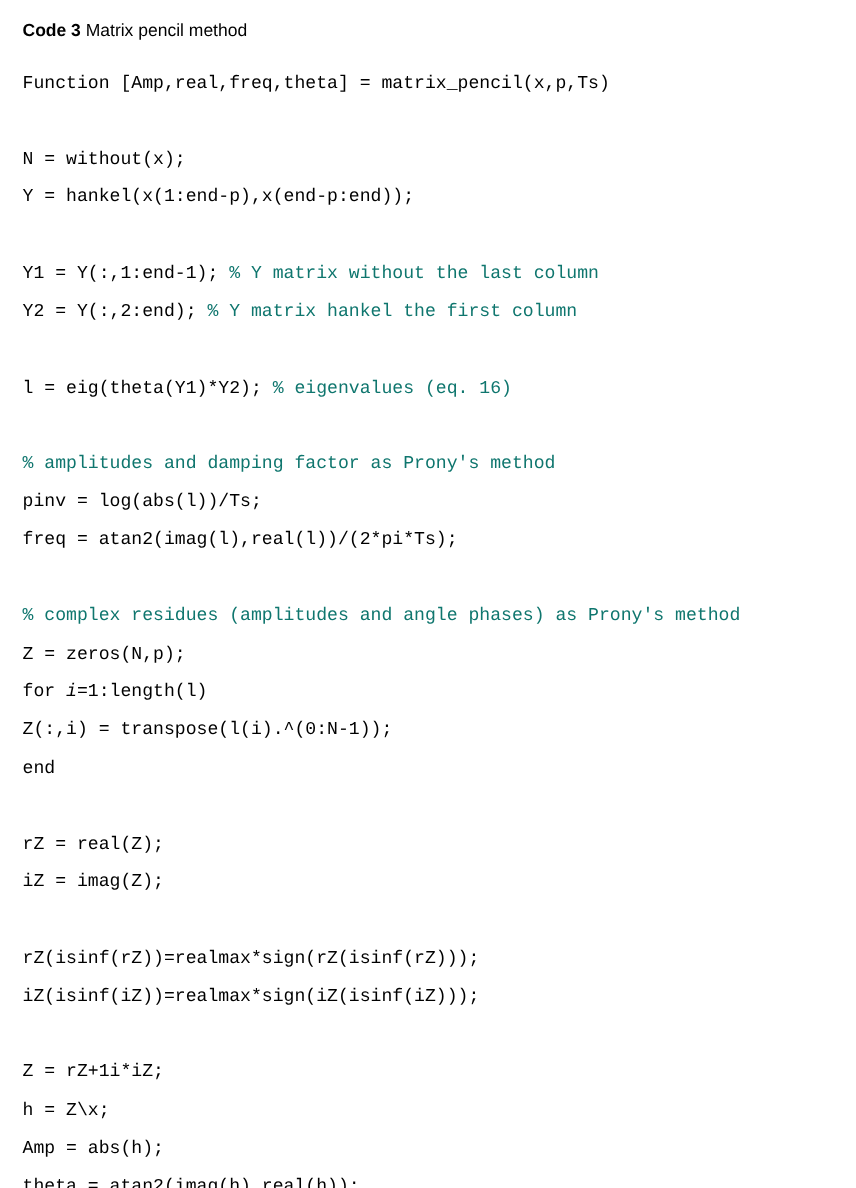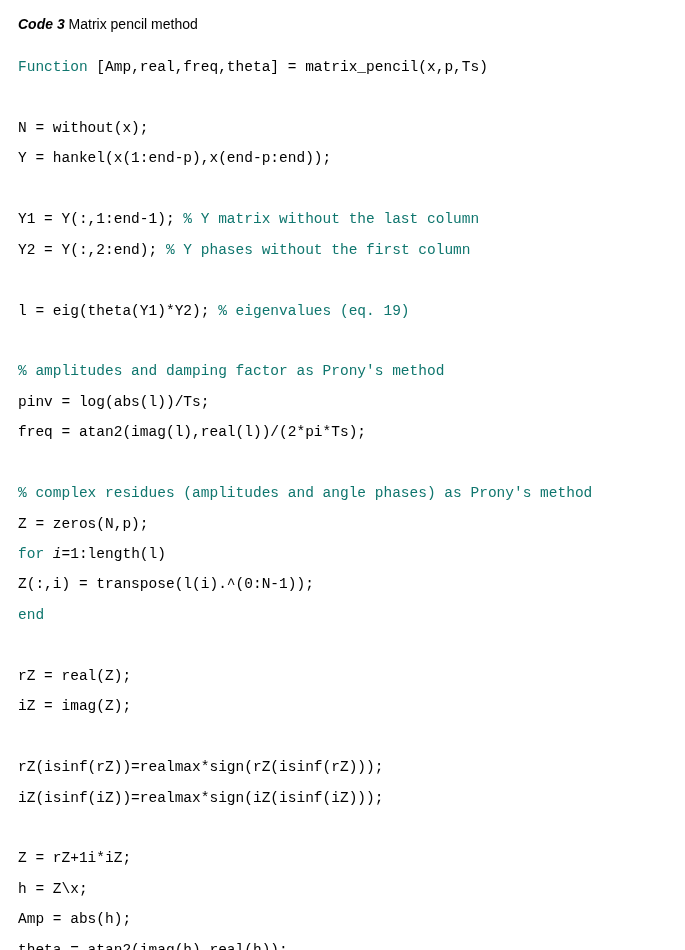--- a/index.html
+++ b/index.html
@@ -11,47 +11,46 @@
       color: #000;
       width: 685px;
       box-sizing: border-box;
     }
     .title-line {
       font-size: 14px;
       margin-bottom: 20px;
     }
     .title-line .bold {
       font-weight: 700;
-      font-style: italic;
     }
     .code {
       font-family: "Courier New", Courier, monospace;
       font-size: 14.5px;
       line-height: 2.1;
       white-space: pre-wrap;
       word-break: break-all;
     }
-    .kw { color: #0f766e; }
+    .kw { color: #000000; }
     .cm { color: #0f766e; }
     .it { font-style: italic; }
   </style>
 </head>
 <body>
 
 <div class="title-line"><span class="bold">Code 3</span><span> Matrix pencil method</span></div>
 
 <div class="code"><span class="kw">Function</span><span> [Amp,real,freq,theta] = matrix_pencil(x,p,Ts)</span>
 
 <span>N = without(x);</span>
 <span>Y = hankel(x(1:end-p),x(end-p:end));</span>
 
 <span>Y1 = Y(:,1:end-1); </span><span class="cm">% Y matrix without the last column</span>
-<span>Y2 = Y(:,2:end); </span><span class="cm">% Y phases without the first column</span>
+<span>Y2 = Y(:,2:end); </span><span class="cm">% Y matrix hankel the first column</span>
 
-<span>l = eig(theta(Y1)*Y2); </span><span class="cm">% eigenvalues (eq. 19)</span>
+<span>l = eig(theta(Y1)*Y2); </span><span class="cm">% eigenvalues (eq. 16)</span>
 
 <span class="cm">% amplitudes and damping factor as Prony's method</span>
 <span>pinv = log(abs(l))/Ts;</span>
 <span>freq = atan2(imag(l),real(l))/(2*pi*Ts);</span>
 
 <span class="cm">% complex residues (amplitudes and angle phases) as Prony's method</span>
 <span>Z = zeros(N,p);</span>
 <span class="kw">for</span><span class="it"> i</span><span>=1:length(l)</span>
 <span>Z(:,i) = transpose(l(i).^(0:N-1));</span>
 <span class="kw">end</span>

